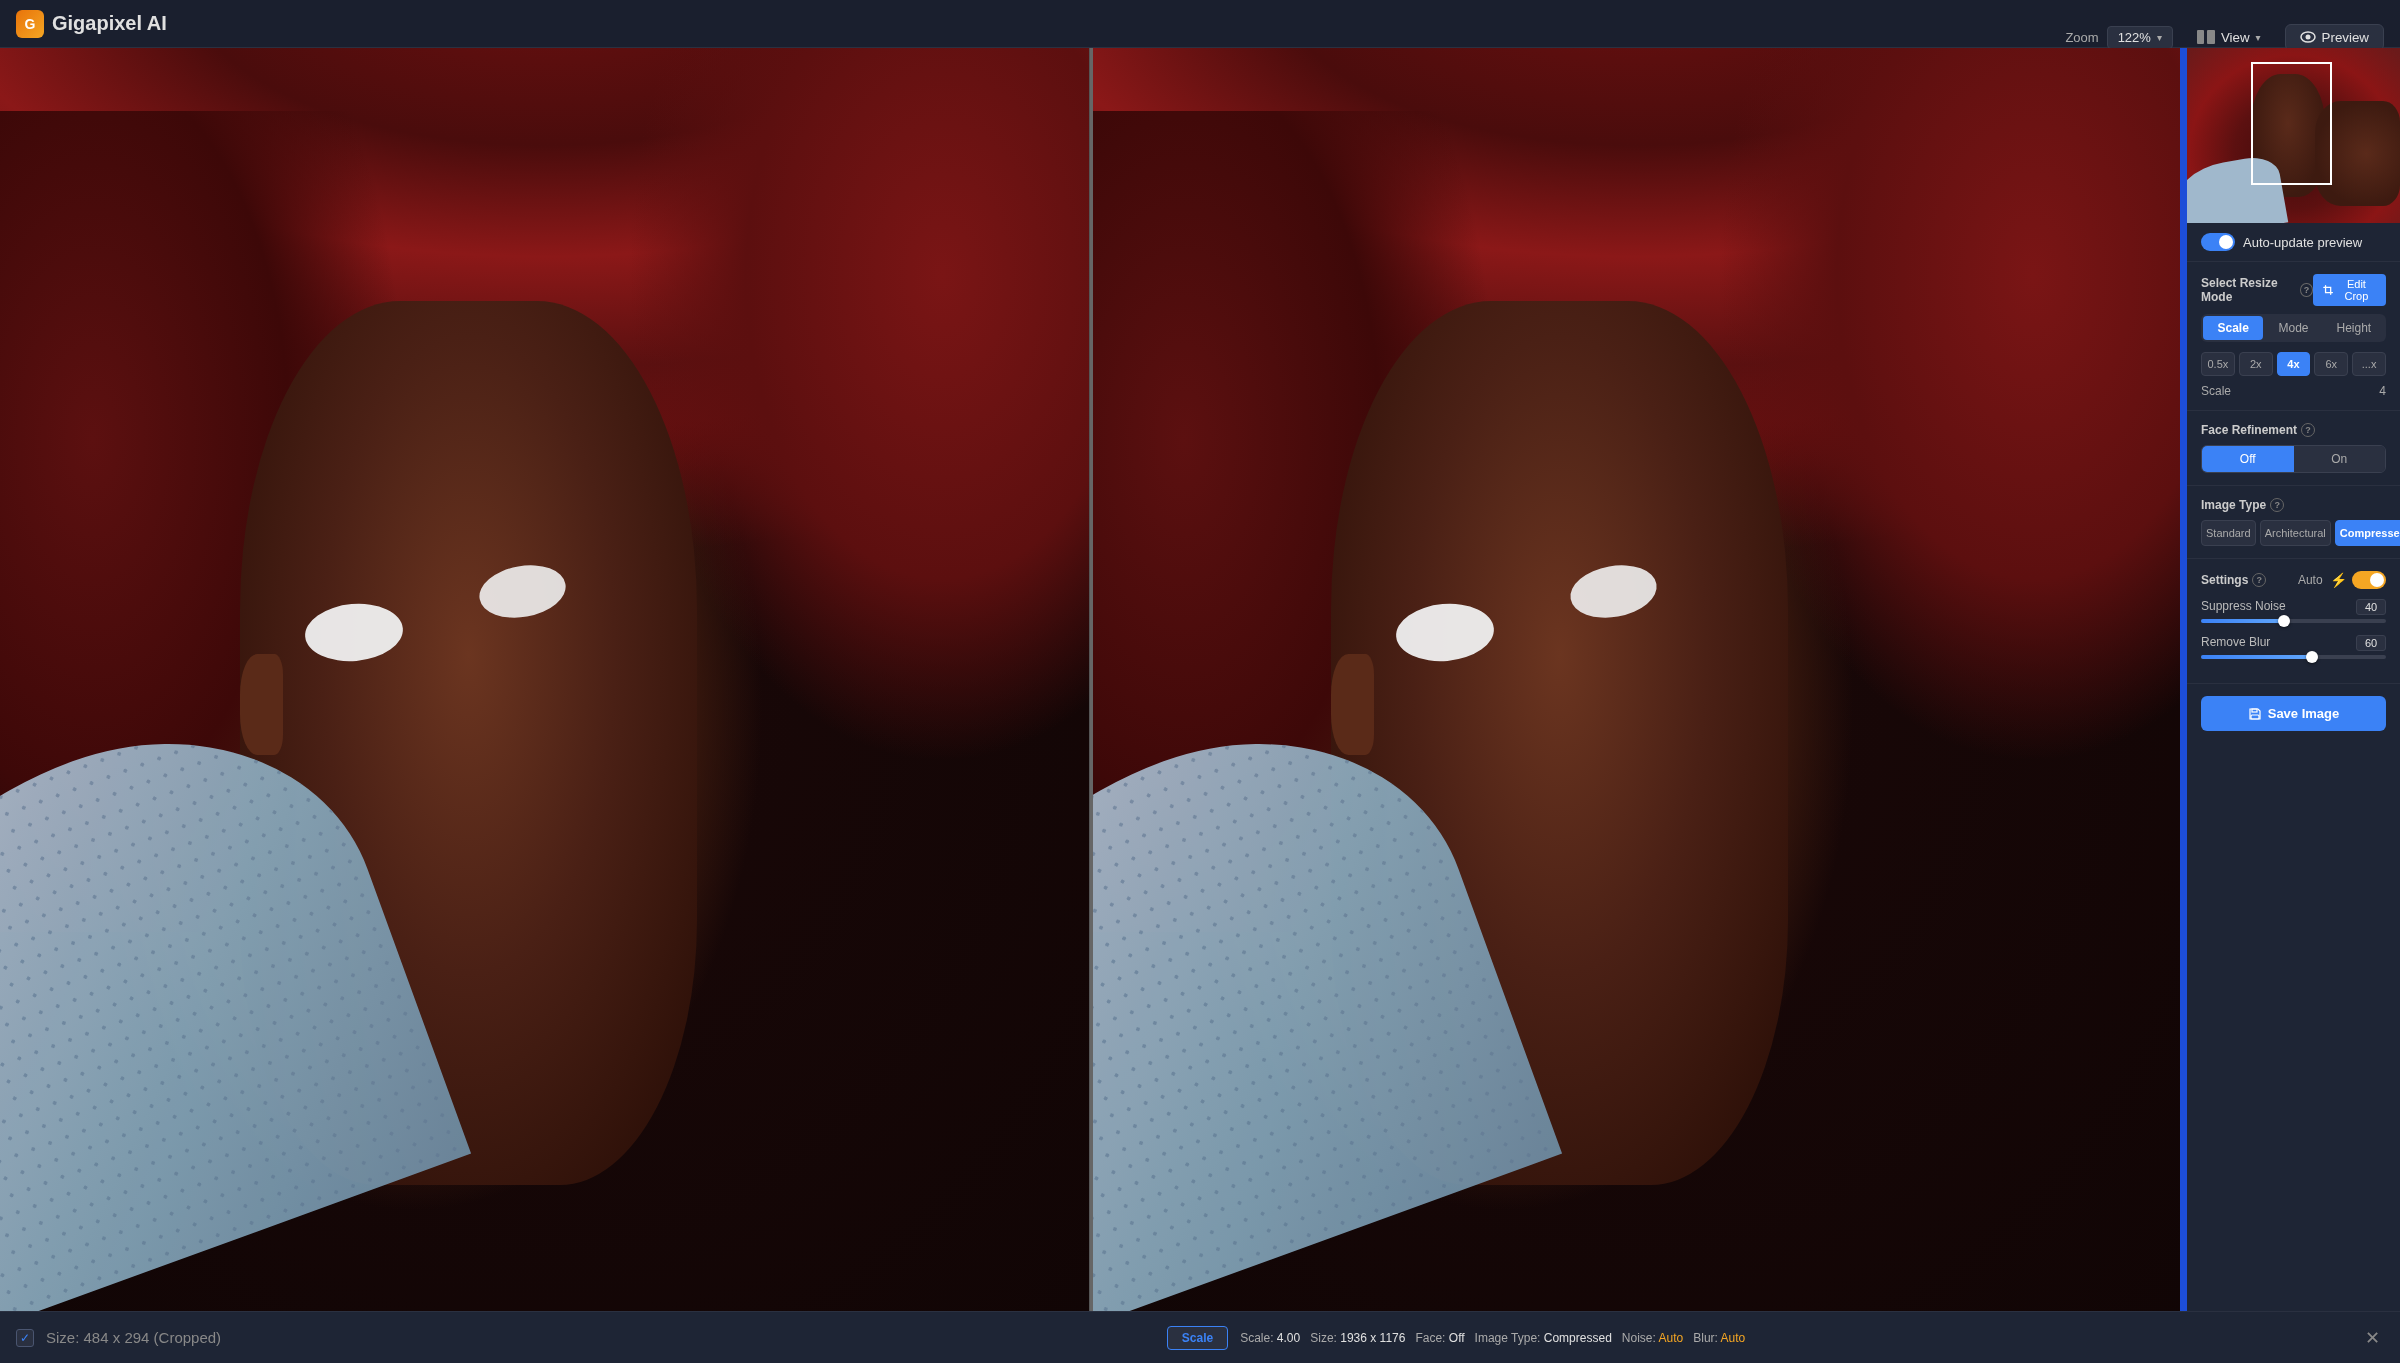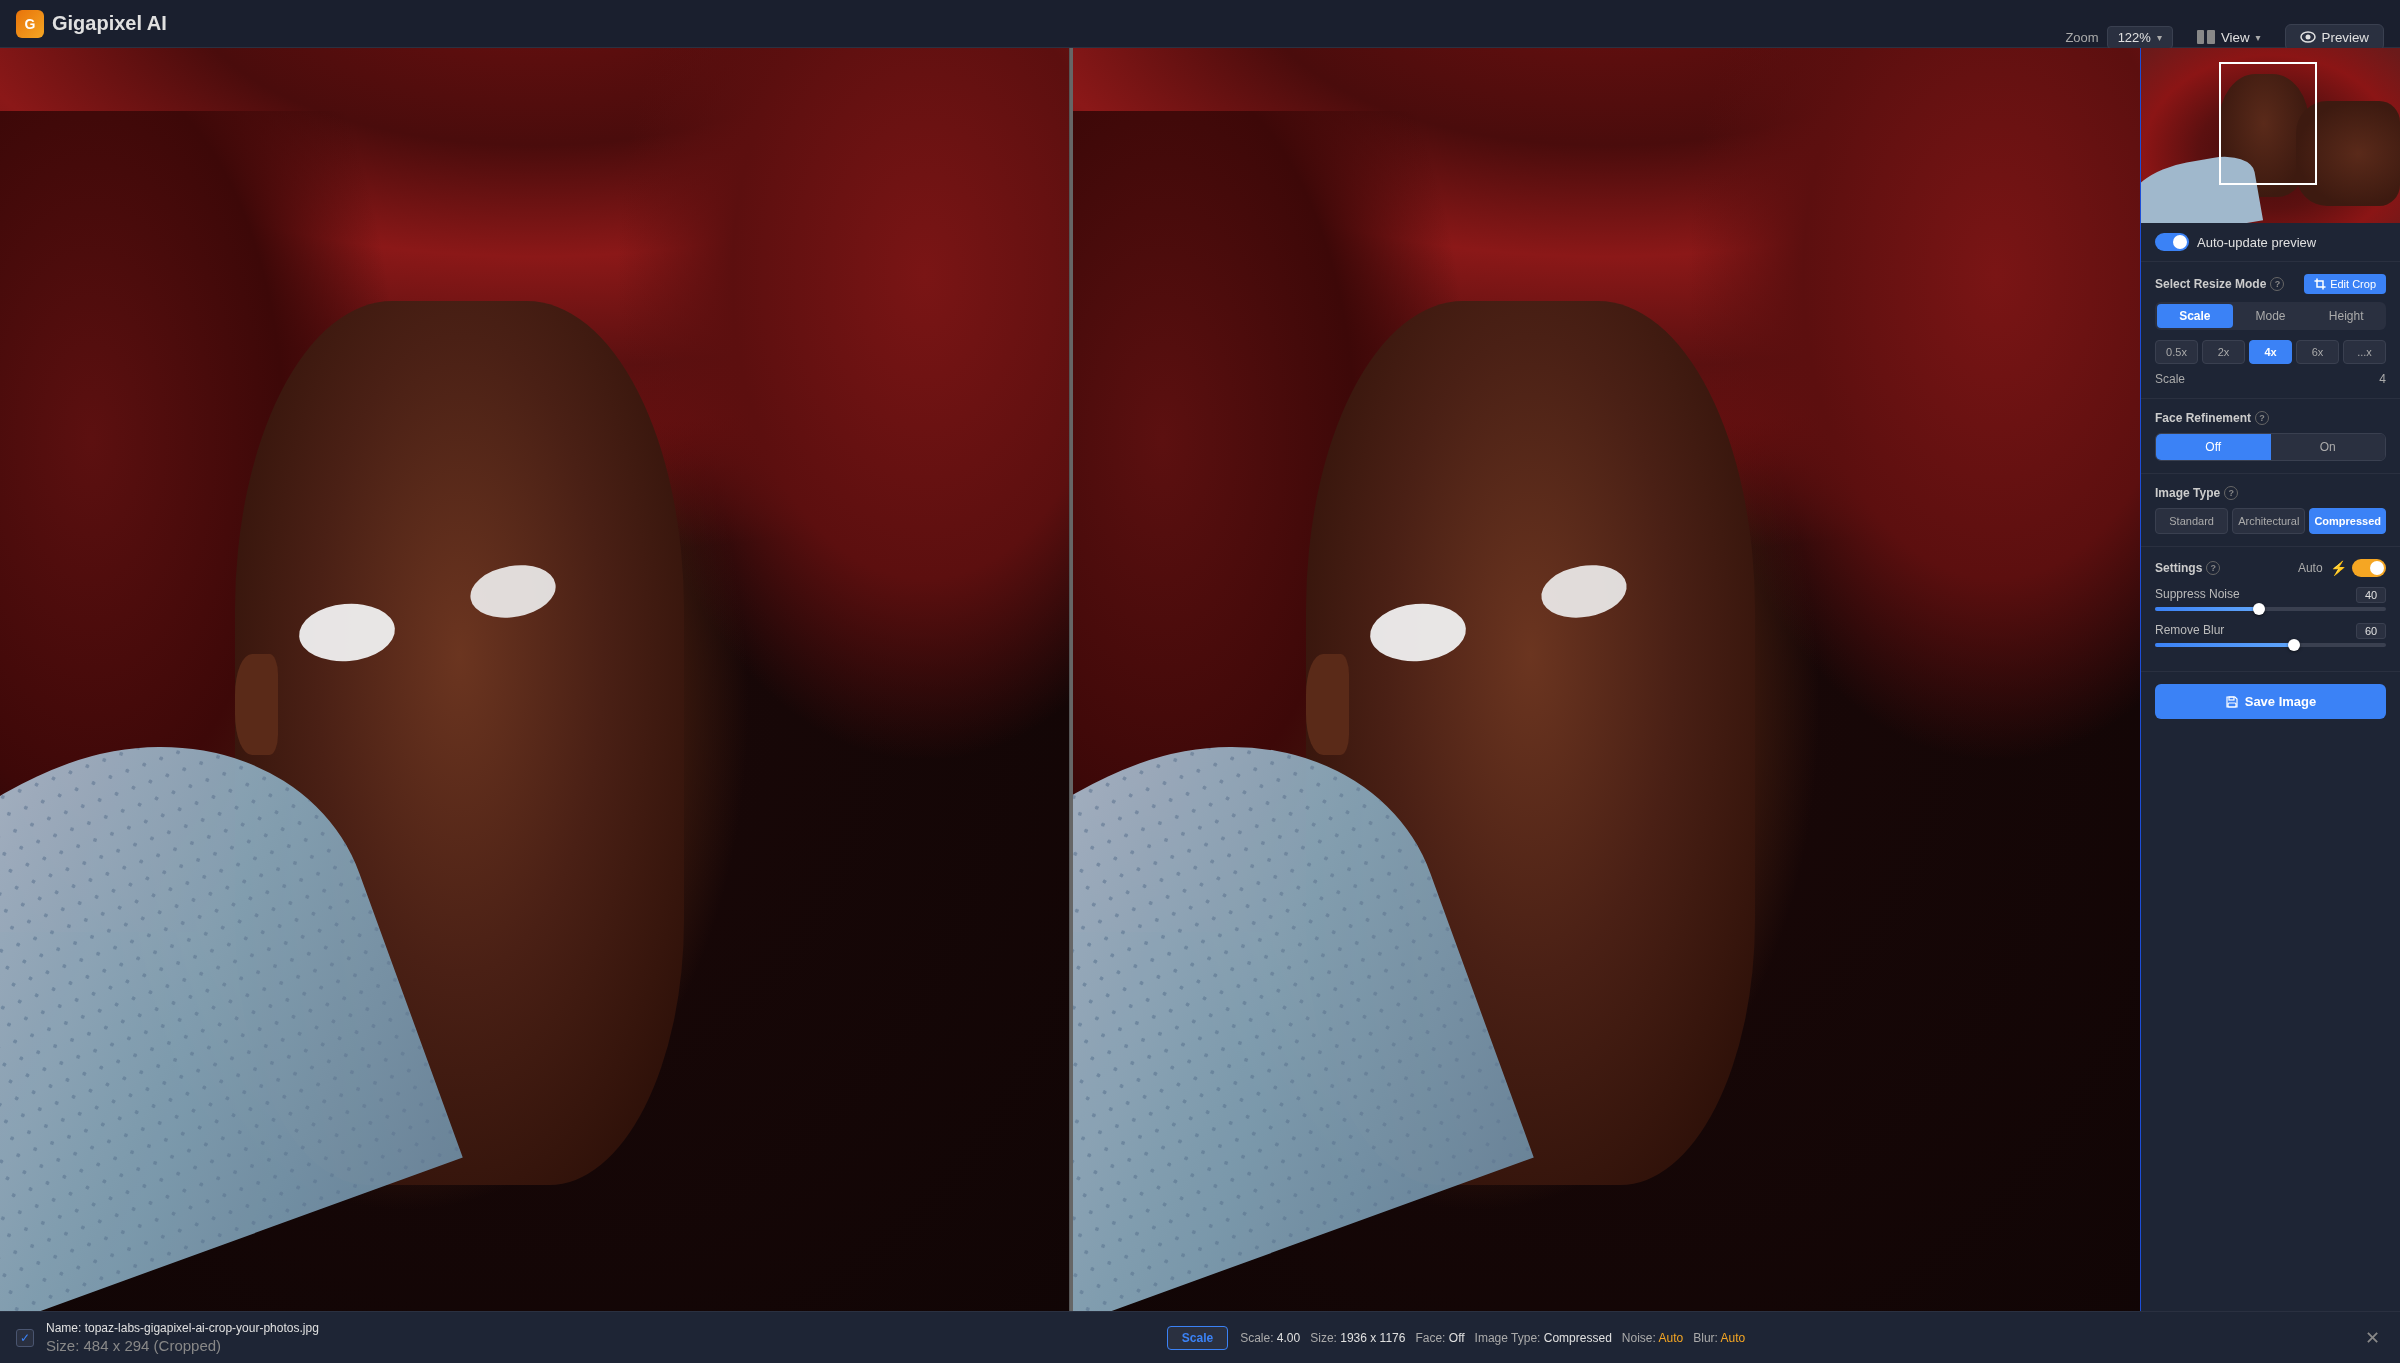--- a/index.html
+++ b/index.html
@@ -123,23 +123,23 @@
       overflow: hidden;
       position: relative;
     }
 
     .image-panel-left {
       border-right: 2px solid #555;
     }
 
     
     .right-panel {
-      width: 260px;
+      width: 220px;
       background: #1e2535;
-      border-left: 1px solid #1d4ed8;
+      border-left: 7px solid #1d4ed8;
       display: flex;
       flex-direction: column;
       overflow-y: auto;
       flex-shrink: 0;
     }
 
     
     .thumbnail-preview {
       width: 100%;
       height: 175px;
@@ -888,24 +888,20 @@
       <span>Save Image</span>
     </button>
 
   </div>
 
 </div>
 
 <div class="bottom-bar">
   <div class="checkbox-icon">✓</div>
   <div class="file-info">
-    <div class="file-name">
-      <span>Name:</span>
-      <span>topaz-labs-gigapixel-ai-crop-your-photos.jpg</span>
-    </div>
     <div class="file-size">
       <span>Size:</span>
       <span>484 x 294 (Cropped)</span>
     </div>
   </div>
   <div class="scale-badge">Scale</div>
   <div class="output-info">
     <span>Scale:</span>
     <span class="highlight">4.00</span>
     &nbsp;

